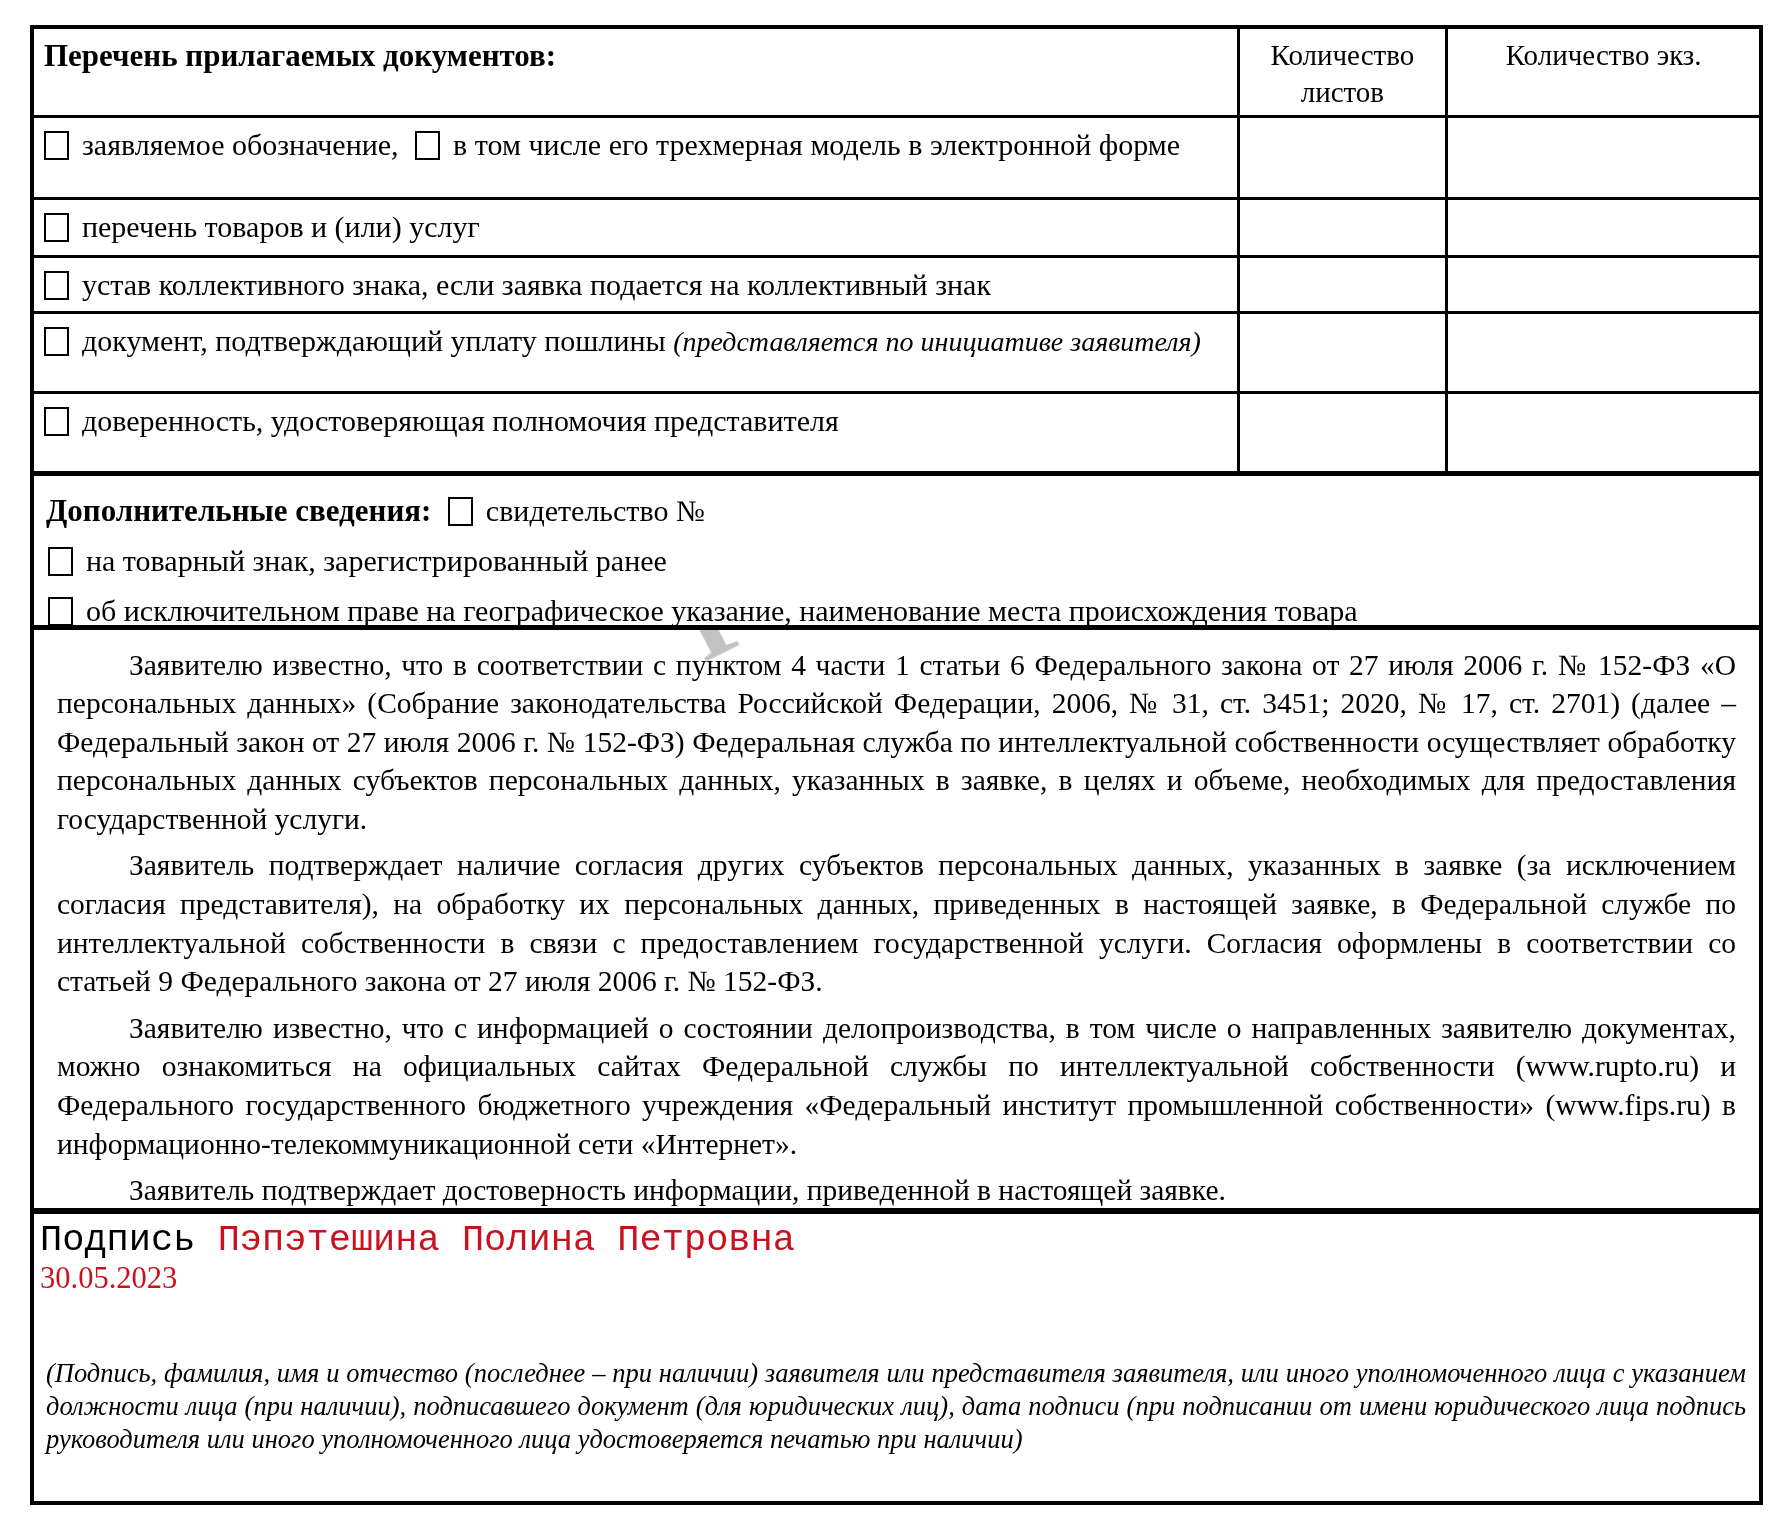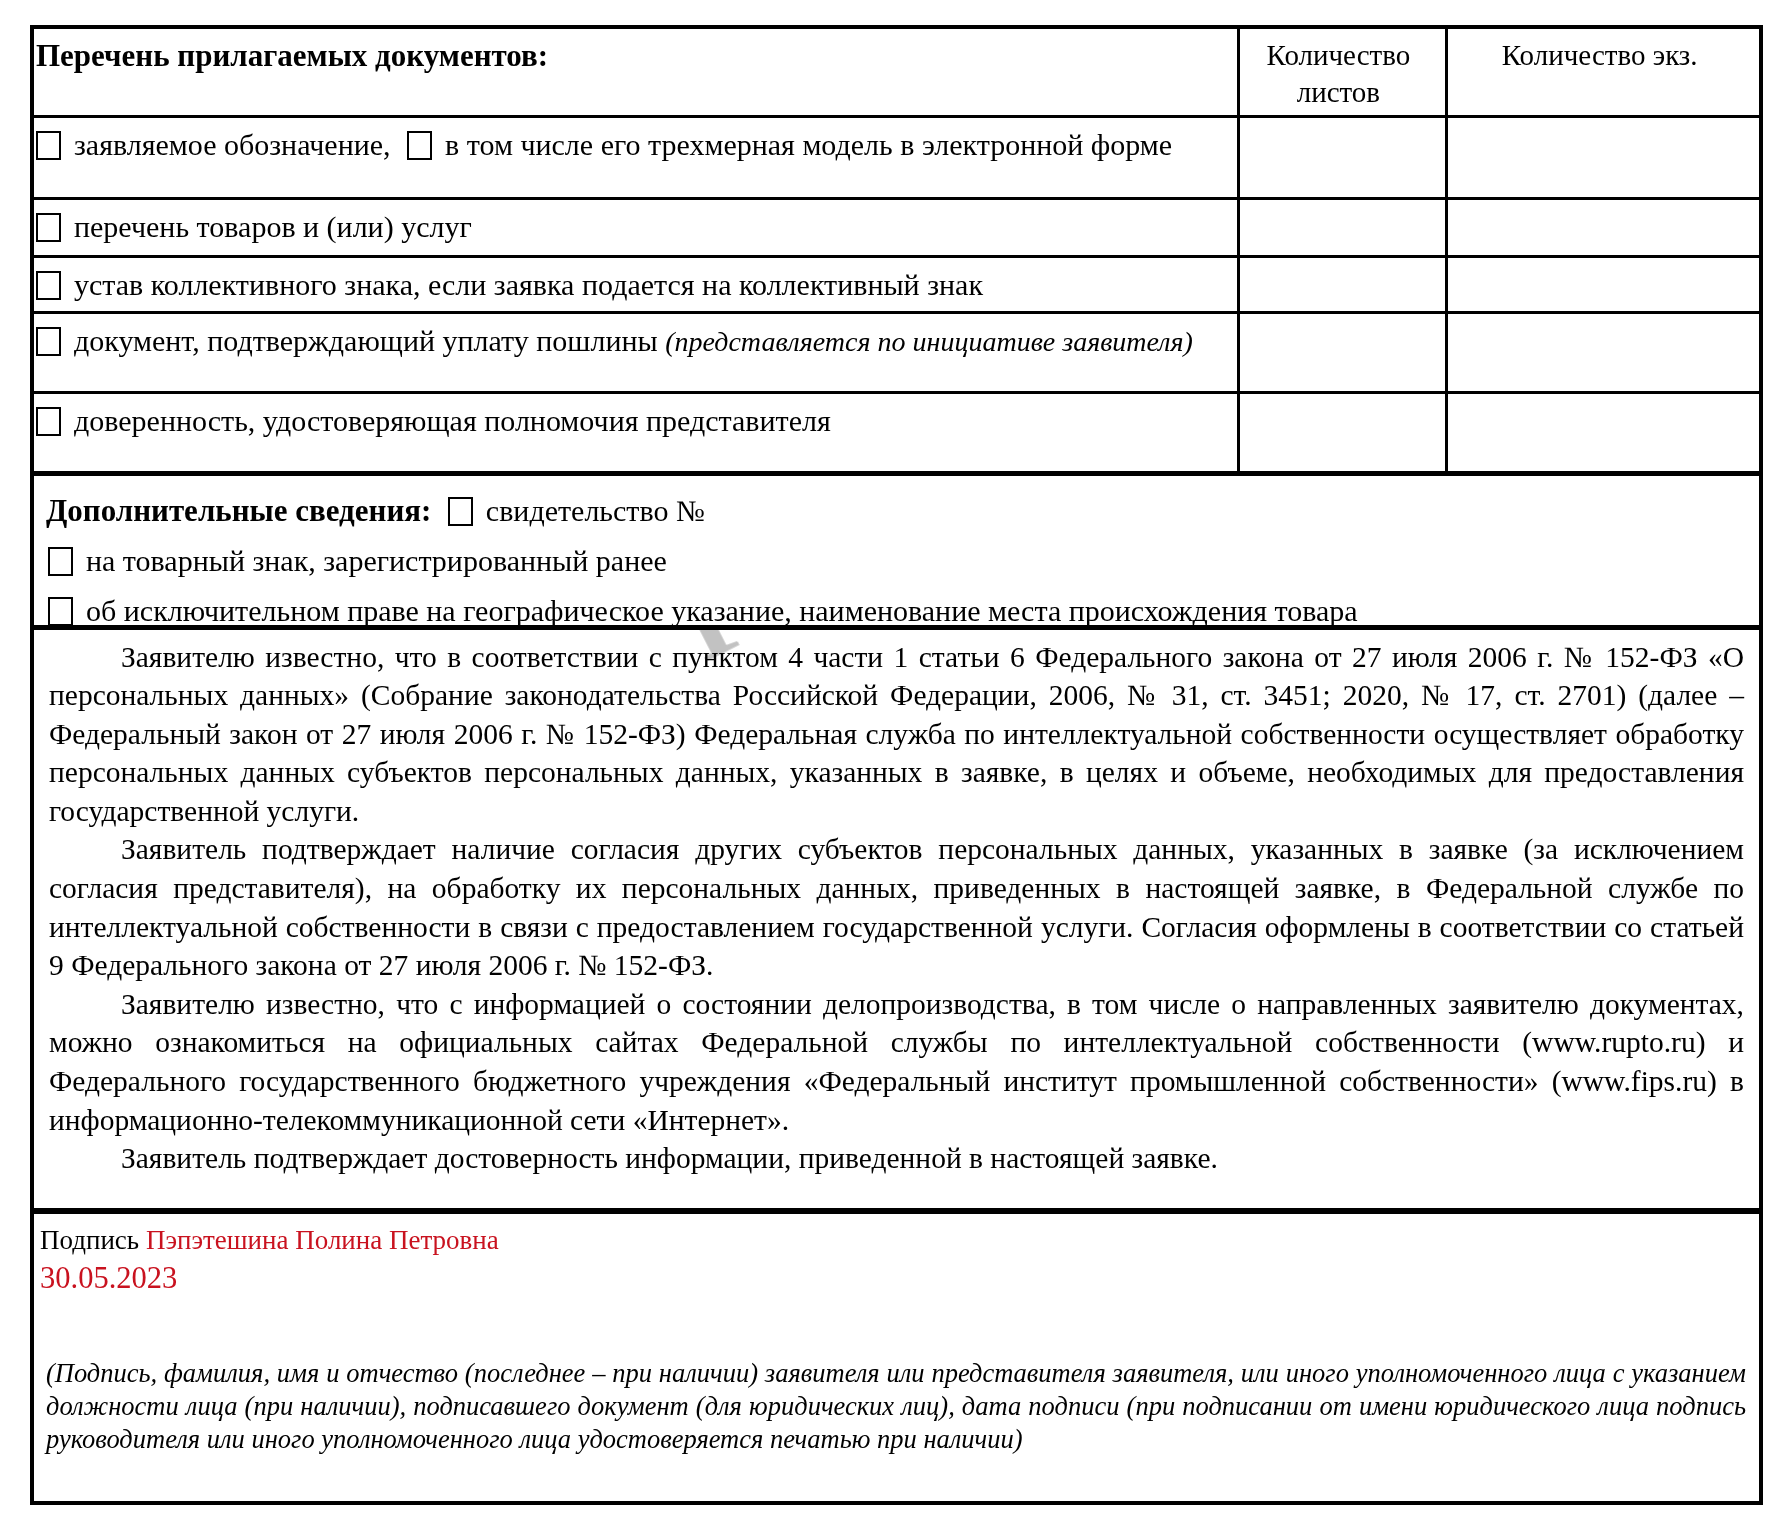--- a/index.html
+++ b/index.html
@@ -13,21 +13,21 @@
     position:relative;
     margin:25px 7px 0 30px;
     border:4px solid #000;
     background:#fff;
     box-sizing:border-box;
     height:1480px;
     overflow:hidden;
   }
   
   table.docs { width:100%; border-collapse:collapse; table-layout:fixed; }
-  table.docs td, table.docs th { border:3px solid #000; vertical-align:top; padding:8px 10px 4px 2px; box-sizing:border-box; }
+  table.docs td, table.docs th { border:3px solid #000; vertical-align:top; padding:8px 10px 4px 10px; box-sizing:border-box; }
   table.docs tr > *:first-child { border-left:none; }
   table.docs tr > *:last-child  { border-right:none; }
   table.docs tr:first-child > * { border-top:none; }
   table.docs tr:last-child > *  { border-bottom:none; }
   th.list-title { text-align:left; font-size:31px; font-weight:bold; line-height:38px; padding-top:10px; }
   th.colhead { font-weight:normal; font-size:29px; text-align:center; line-height:37px; padding-top:8px; }
   td.desc { font-size:30px; line-height:38px; }
   td.num  { }
   .cb {
     display:inline-block; width:25px; height:29px;
@@ -43,41 +43,41 @@
     height:154px; padding:10px 1px 0 12px;
     font-size:30px; line-height:50px;
   }
   .additional .ttl { font-weight:bold; font-size:31px; }
   .consent {
     border-top:5px solid #000;
     height:583px; padding:8px 15px 0 15px;
     position:relative; overflow:hidden;
   }
   .consent p {
-    margin:0; text-indent:72px; text-align:justify;
+    margin:8px; text-indent:72px; text-align:justify;
     font-size:29.5px; line-height:38.6px;
     position:relative; z-index:1;
   }
   .watermark {
     position:absolute; z-index:0;
     left:625px; top:-55px;
     font-size:108px; font-weight:bold;
     color:rgba(176,176,176,0.55);
     letter-spacing:8px;
     transform:rotate(-27deg);
     transform-origin:left top;
     white-space:nowrap;
     text-shadow:1px 1px 0 rgba(140,140,140,0.35);
     user-select:none;
   }
   .signature {
     border-top:6px solid #000;
     height:265px; padding:6px 13px 0 6px;
   }
-  .sig-line { font-size:27px; line-height:40px; }
+  .sig-line { font-size:37px; line-height:40px;font-family:Liberation Mono, monospace; }
   .red { color:#c9121f; }
   .sig-date { font-size:30.5px; line-height:37px; }
   .sig-note {
     margin-top:60px;
     font-weight:normal; font-style:italic;
     font-size:26.5px; line-height:33px;
     text-align:justify;
     padding-left:6px;
   }
 </style>

